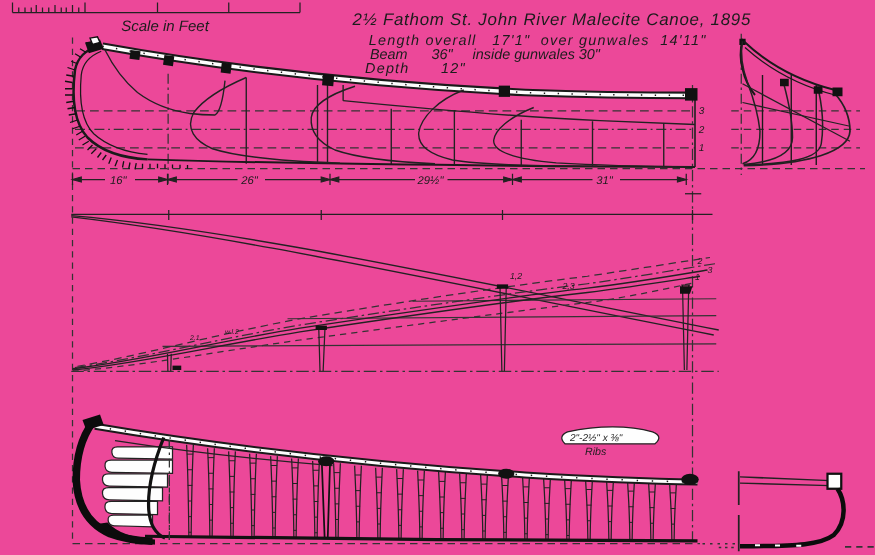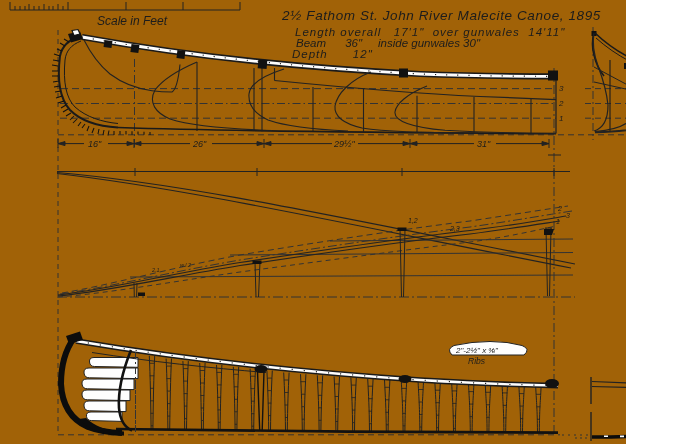--- a/index.html
+++ b/index.html
@@ -1,16 +1,16 @@
 <!DOCTYPE html>
 <html><head>
 <meta charset="utf-8">
 <style>
   html,body{margin:0;padding:0;background:#ffffff;}
-  #page{width:626px;height:444px;position:relative;background:#a16207;overflow:hidden;}
+  #page{width:700px;height:444px;position:relative;background:#ec4899;overflow:hidden;}
   svg{position:absolute;top:0;left:0;}
   .hw{font-family:"Liberation Sans",sans-serif;font-style:italic;fill:#1c1c1c;}
 </style>
 </head>
 <body>
 <div id="page">
 <svg width="700" height="444" viewBox="0 0 700 444">
 
 <g stroke="#222" stroke-width="1" fill="none">
   <path d="M10,10 H240"></path>

